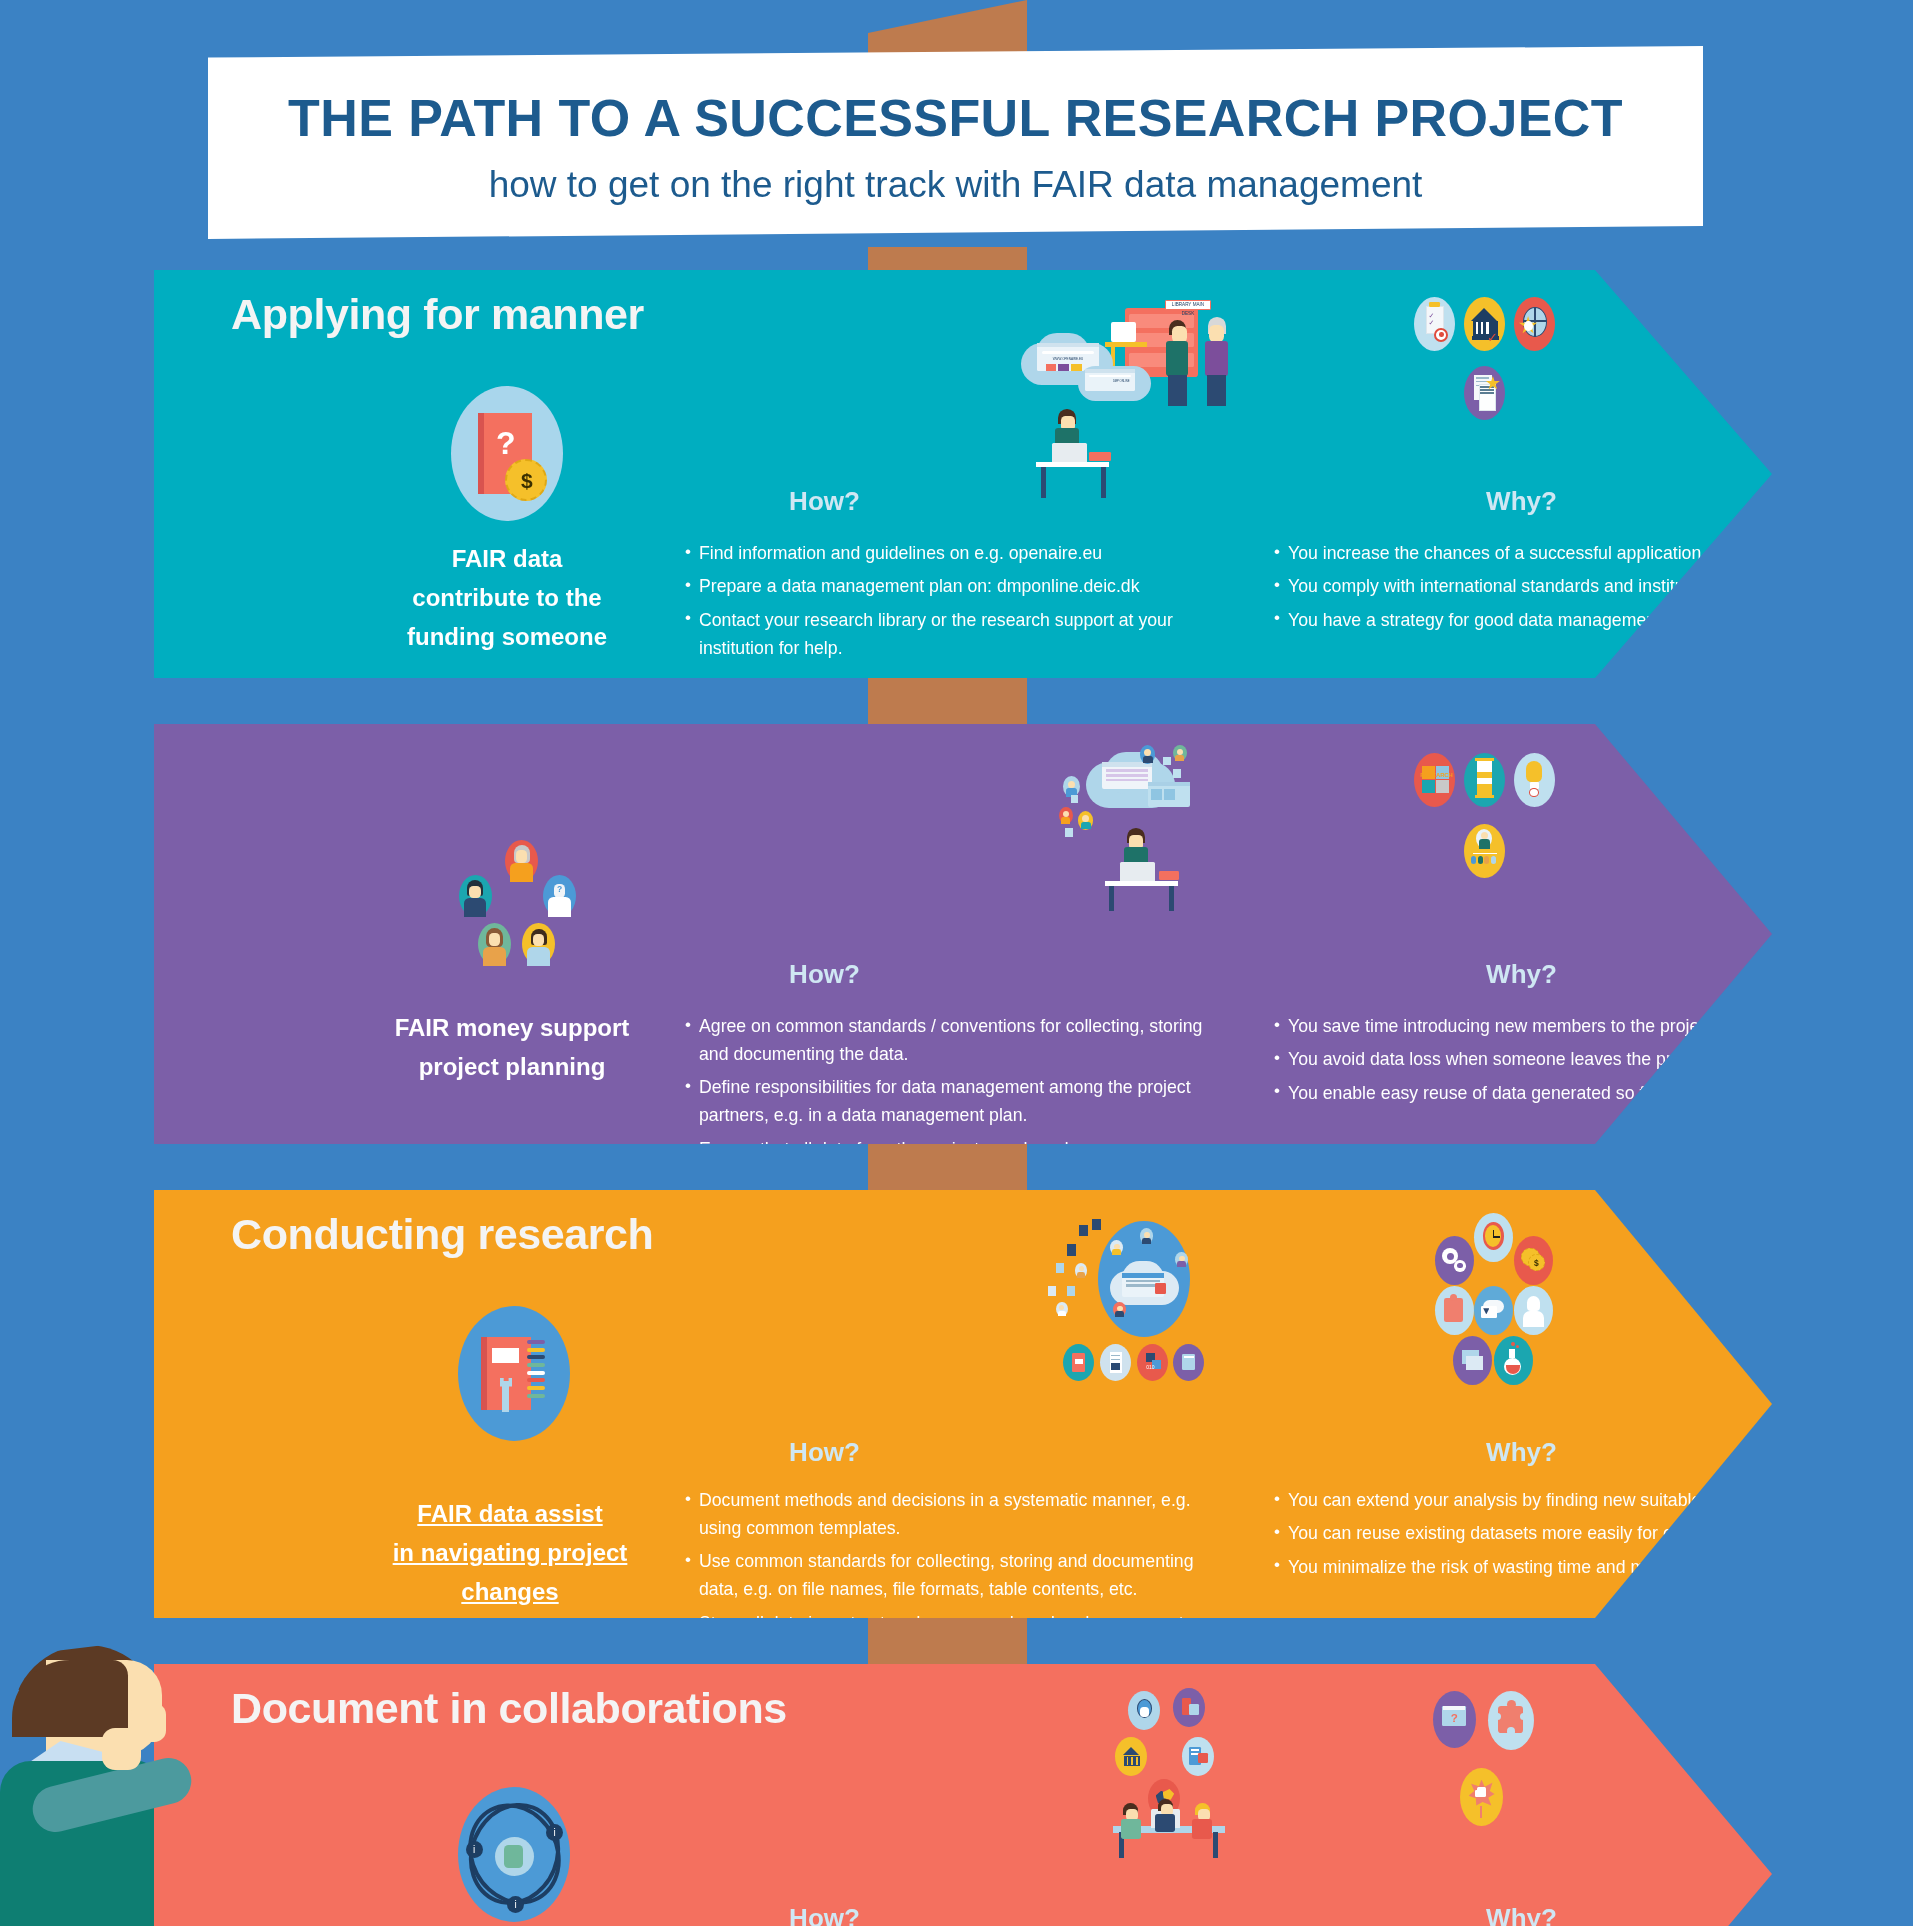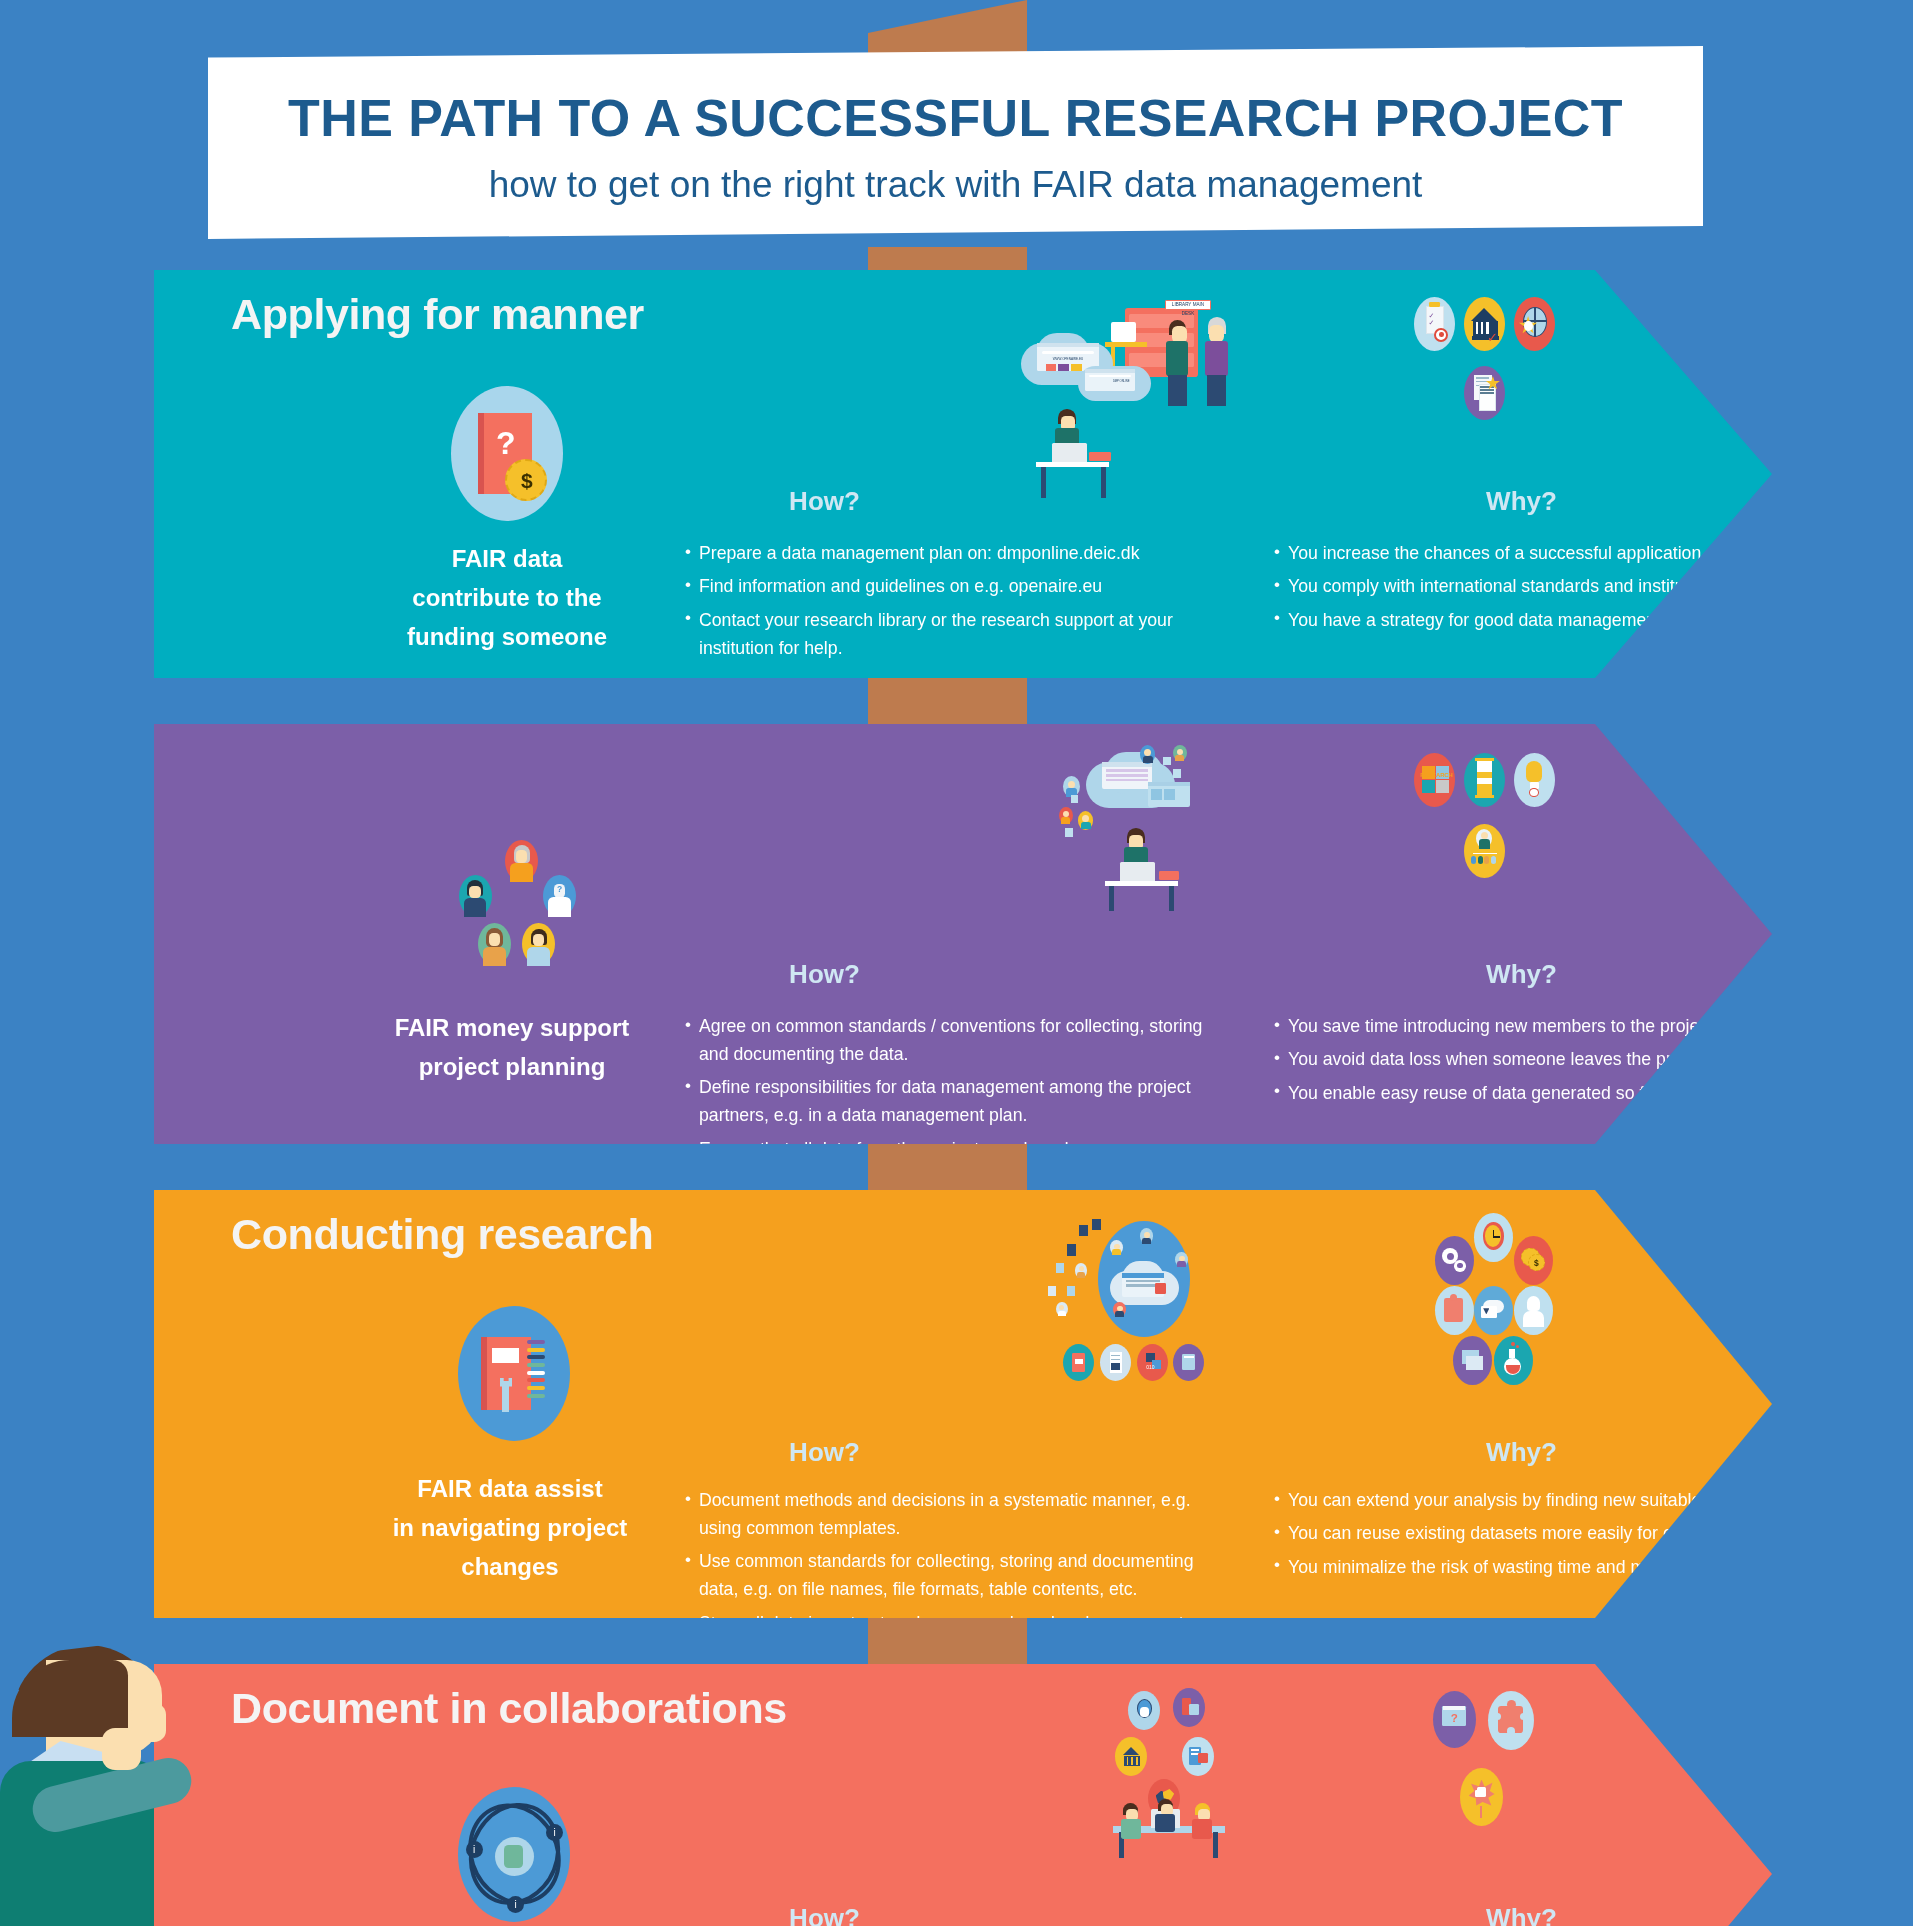--- a/index.html
+++ b/index.html
@@ -200,22 +200,22 @@
         <div style="position:absolute;left:16px;top:23px;width:14px;height:1.5px;background:#5B7D92;"></div>
         <div style="position:absolute;left:16px;top:26px;width:14px;height:1.5px;background:#5B7D92;"></div>
         <div style="position:absolute;left:21.6px;top:10px;width:14.6px;height:14.6px;background:#F5C02A;clip-path:polygon(50% 0,61% 35%,98% 35%,68% 57%,79% 91%,50% 70%,21% 91%,32% 57%,2% 35%,39% 35%);"></div>
       </div>
     </div>
 
     <div class="qlabel" style="left:555px;top:216px;width:231px;">How?</div>
     <div class="qlabel" style="left:1252px;top:216px;width:231px;">Why?</div>
 
     <ul class="bullets" style="left:528px;top:270px;width:539px;">
+      <li>Find information and guidelines on e.g. openaire.eu</li>
       <li>Prepare a data management plan on: dmponline.deic.dk</li>
-      <li>Find information and guidelines on e.g. openaire.eu</li>
       <li>Contact your research library or the research support at your institution for help.</li>
     </ul>
     <ul class="bullets" style="left:1117px;top:270px;width:616px;">
       <li>You increase the chances of a successful application.</li>
       <li>You comply with international standards and institutional policies.</li>
       <li>You have a strategy for good data management in your project.</li>
     </ul>
   </div>
 
   <div class="section" style="top:724px;height:420px;background:#7C5FA8;">
@@ -364,21 +364,21 @@
       <div style="position:absolute;left:69px;top:49px;width:17.7px;height:3.9px;background:#2C4A72;border-radius:1.9px;"></div>
       <div style="position:absolute;left:69px;top:57px;width:17.7px;height:3.9px;background:#6FB79B;border-radius:1.9px;"></div>
       <div style="position:absolute;left:69px;top:65px;width:17.7px;height:3.9px;background:#fff;border-radius:1.9px;"></div>
       <div style="position:absolute;left:69px;top:72px;width:17.7px;height:3.9px;background:#E8594C;border-radius:1.9px;"></div>
       <div style="position:absolute;left:69px;top:80px;width:17.7px;height:3.9px;background:#F5C02A;border-radius:1.9px;"></div>
       <div style="position:absolute;left:69px;top:88px;width:17.7px;height:3.9px;background:#6FB79B;border-radius:1.9px;"></div>
       <div style="position:absolute;left:44px;top:75px;width:7px;height:31px;background:#AFD6EA;"></div>
       <div style="position:absolute;left:42px;top:72px;width:12.3px;height:8.5px;background:#AFD6EA;clip-path:polygon(0 0,30% 0,30% 45%,70% 45%,70% 0,100% 0,100% 100%,0 100%);"></div>
     </div>
 
-    <div class="lead" style="left:204px;top:280px;width:304px;">
+    <div class="lead" style="left:204px;top:305px;width:304px;text-decoration:underline;">
       <div>FAIR data assist</div>
       <div>in navigating project</div>
       <div>changes</div>
     </div>
 
     <div class="illus" style="left:867px;top:23px;width:200px;height:162px;">
       <div class="oval" style="left:77px;top:7.7px;width:92px;height:116px;background:#4C9AD6;"></div>
       <div style="position:absolute;left:89px;top:58px;width:69px;height:34px;background:#DCEAF4;border-radius:17px;"></div>
       <div style="position:absolute;left:101px;top:48px;width:42px;height:35px;background:#DCEAF4;border-radius:21px;"></div>
       <div style="position:absolute;left:101px;top:60px;width:42px;height:24px;background:#EAF3F9;border-radius:1.9px;">

